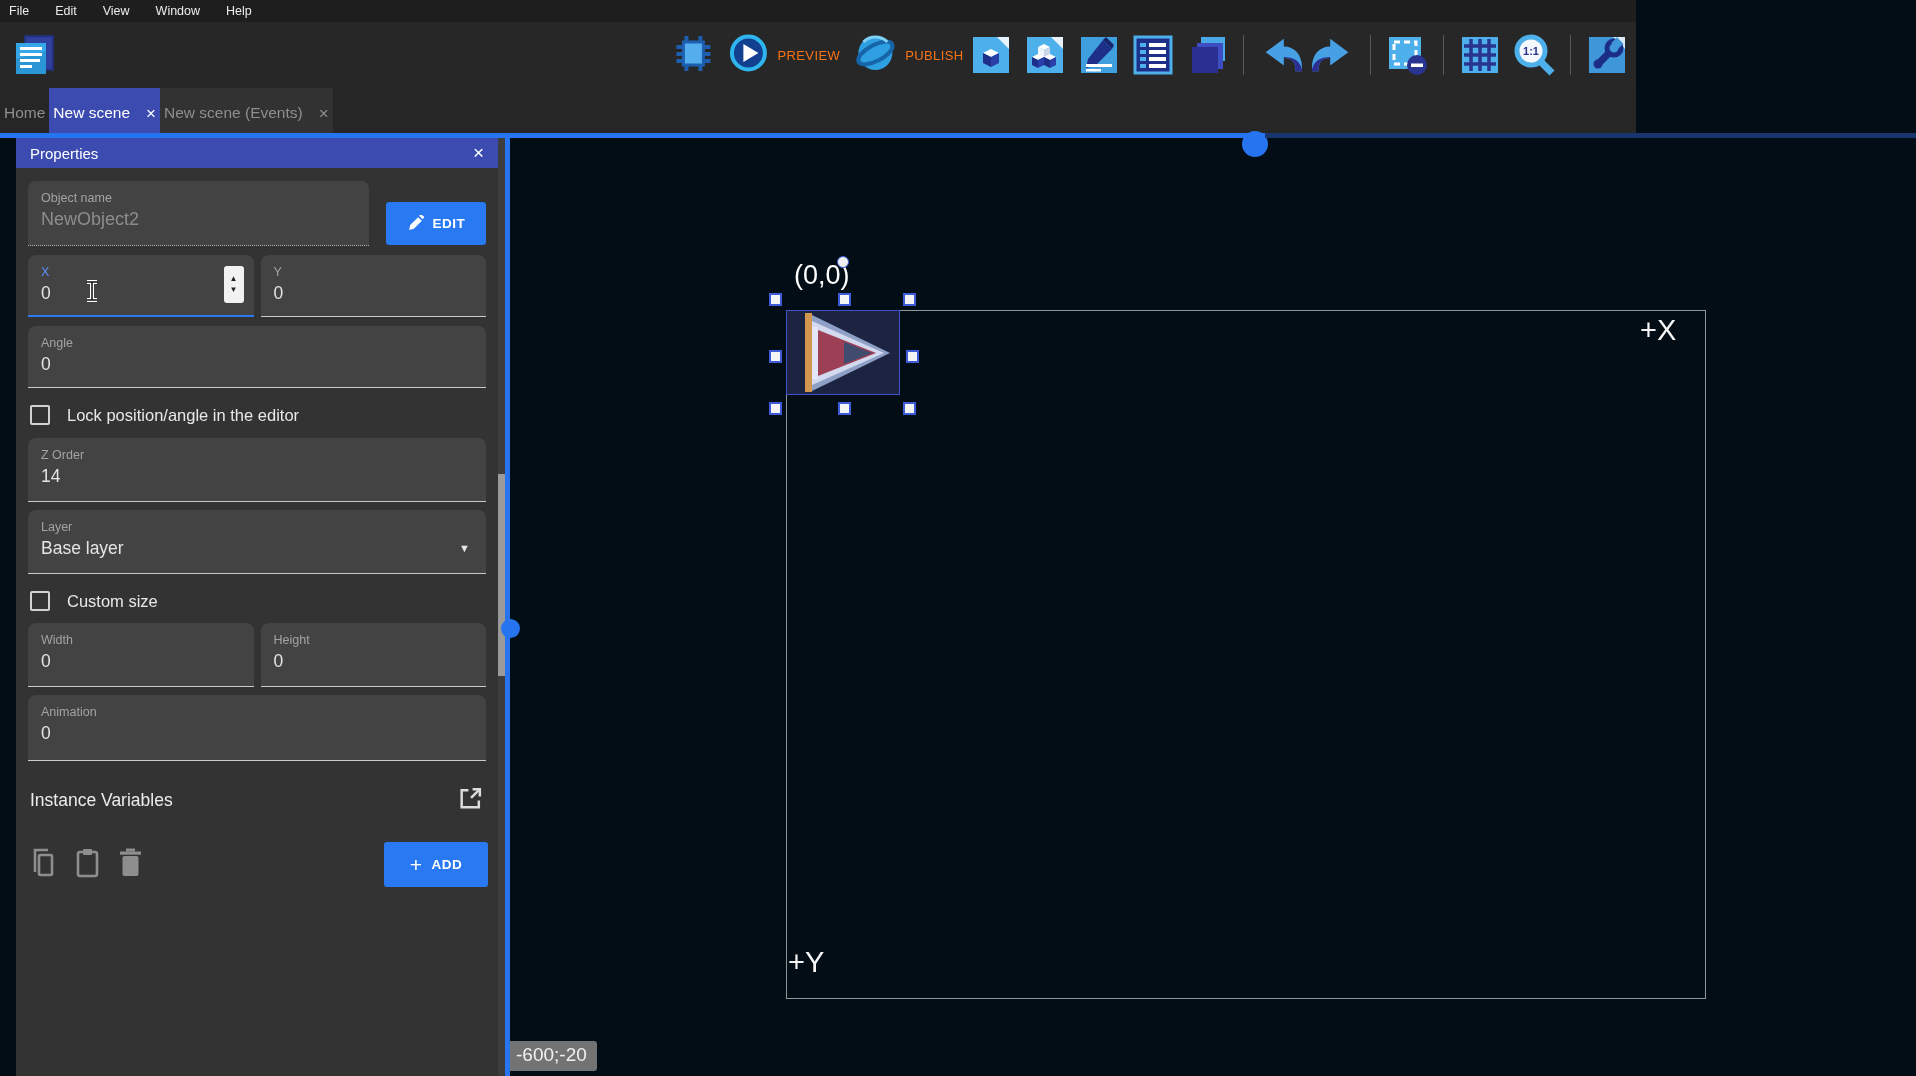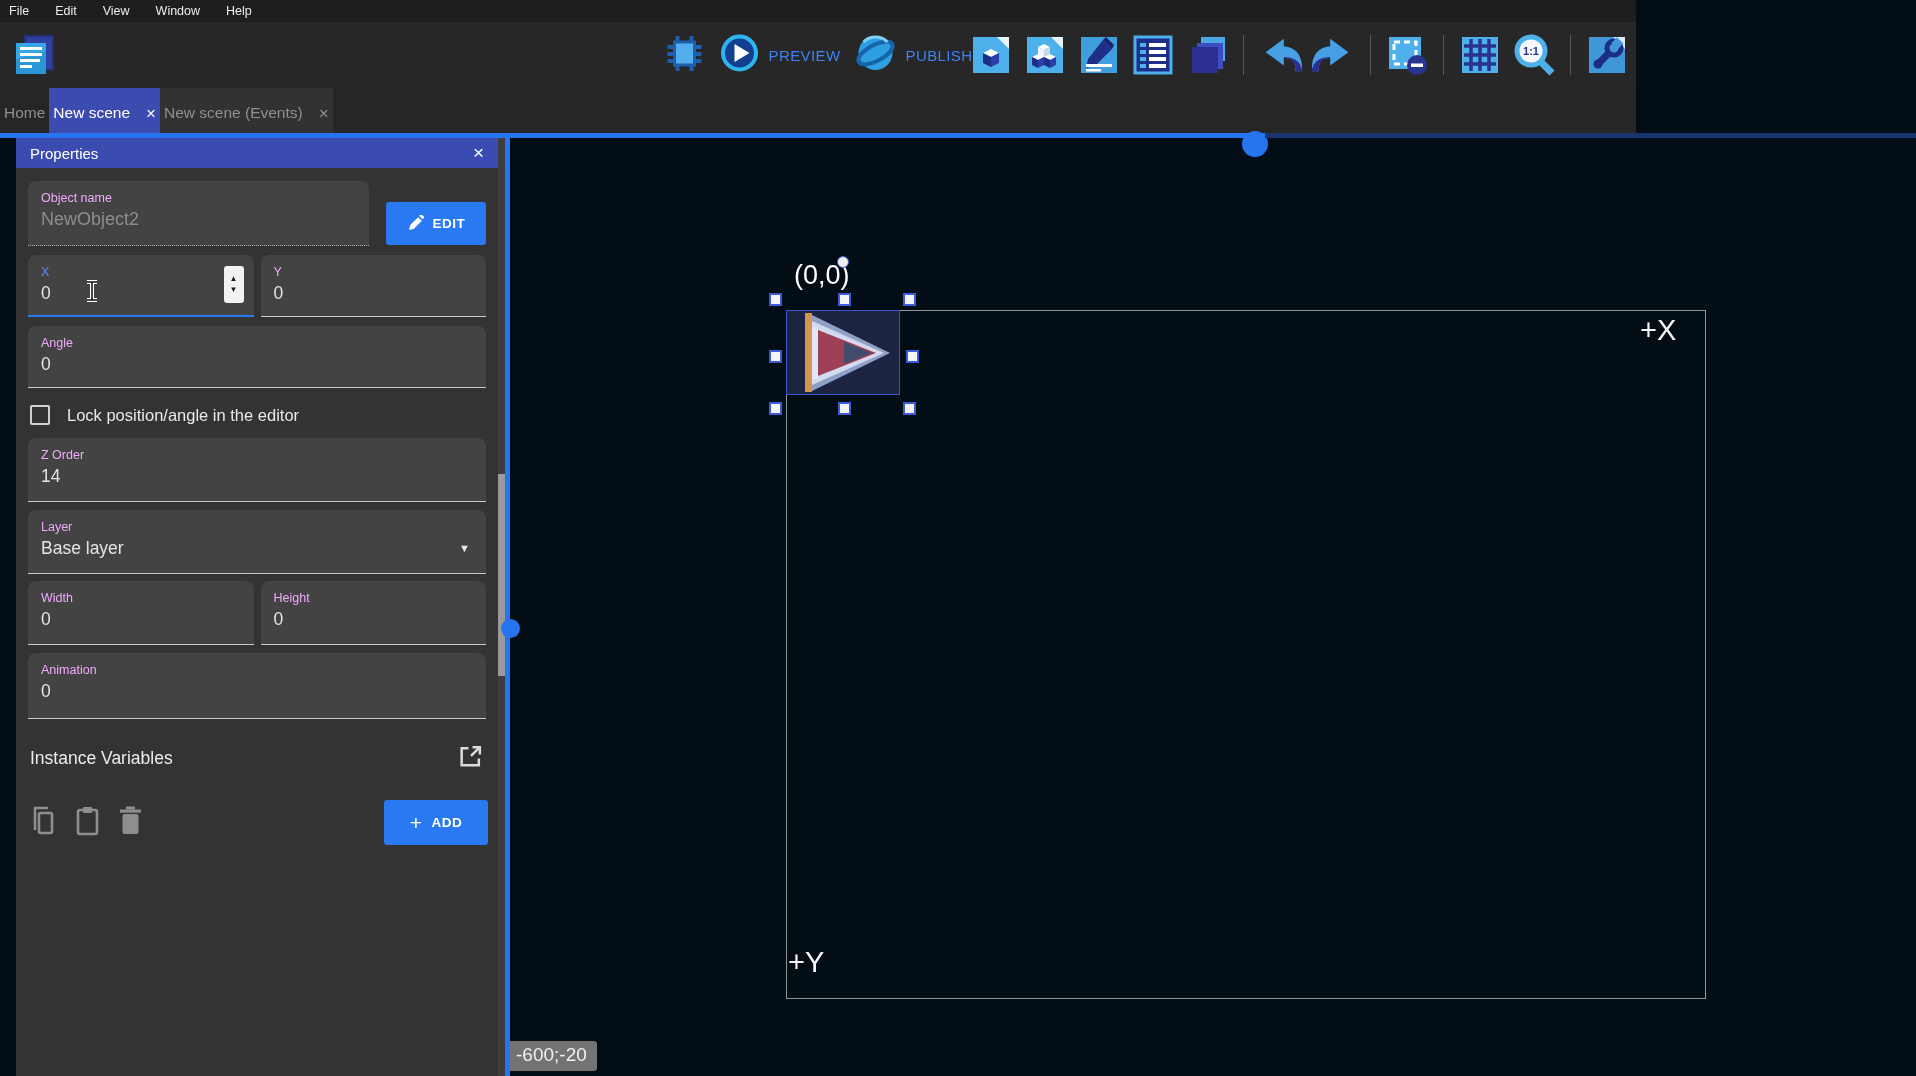--- a/index.html
+++ b/index.html
@@ -13,21 +13,21 @@
   .menubar span { color:#ececec; font-size:12.5px; padding:0 13px; cursor:default; }
   .menubar span:first-child { padding-left:9px; }
 
   
   .toolbar { position:absolute; left:0; top:22px; width:100%; height:66px; background:#272727;
              display:flex; align-items:center; z-index:10; }
   .logo { margin-left:10px; width:48px; height:48px; }
   .tb-center { position:absolute; left:50%; transform:translateX(-50%);
                display:flex; align-items:center; gap:14px; }
   .tb-btn { display:flex; align-items:center; gap:9px; cursor:pointer; }
-  .tb-label { color:#3b82f6; font-size:15px; letter-spacing:.4px; }
+  .tb-label { color:#f97316; font-size:13px; letter-spacing:.4px; }
   .tb-right { margin-left:auto; margin-right:6px; display:flex; align-items:center; gap:8px; }
   .tb-right .icon { width:46px; height:46px; display:flex; align-items:center; justify-content:center; }
   .tb-divider { width:1px; height:40px; background:#585858; margin:0 5px; }
 
   
   .tabbar { position:absolute; left:0; top:88px; width:100%; height:50px; background:#262626;
             display:flex; align-items:stretch; z-index:6; }
   .tab { display:flex; align-items:center; padding:0 4px; font-size:15.5px; color:#8f8f8f; gap:16px; }
   .tab.active { background:#3b4bb0; color:#ffffff; }
   .tab.events { background:#323232; }
@@ -43,21 +43,21 @@
   .main { position:absolute; left:16px; top:138px; width:1916px; height:938px; }
 
   
   .props { position:absolute; left:0; top:0; width:482px; height:100%; background:#333333; }
   .props-header { height:30px; background:#3b4bb0; color:#fff; display:flex; align-items:center;
                   justify-content:space-between; padding:0 14px; font-size:15px; }
   .props-header .x { font-size:19px; cursor:pointer; }
   .frow { display:flex; gap:7px; margin:9px 12px 0 12px; }
   .field { background:#434343; border-radius:8px 8px 0 0; border-bottom:1px solid #c9c9c9;
            padding:10px 13px 7px 13px; flex:1; position:relative; }
-  .field .lbl { font-size:12.5px; color:#f0abfc; margin-bottom:4px; }
+  .field .lbl { font-size:12.5px; color:#a3a3a3; margin-bottom:4px; }
   .field .val { font-size:17.5px; color:#e4e4e4; }
   .field.disabled { border-bottom:1px dotted #aaaaaa; }
   .field.disabled .val { color:#8d8d8d; font-size:18px; }
   .field.focused { border-bottom:2px solid #2979f2; padding-bottom:6px; }
   .field.focused .lbl { color:#5b8ff5; }
   .spinner { position:absolute; right:10px; top:11px; width:20px; height:37px; background:#f2f2f2;
              border-radius:3px; display:flex; flex-direction:column; align-items:center;
              justify-content:center; gap:3px; cursor:pointer; }
   .spinner span { font-size:8px; color:#1c1c1c; line-height:1; }
   .ibeam { position:absolute; left:56px; top:24px; }
@@ -367,20 +367,24 @@
       </div>
 
       <div class="frow" style="margin-top:8px;">
         <div class="field" style="height:64px;">
           <div class="lbl">Layer</div>
           <div class="val">Base layer</div>
           <span class="dd-arrow">▼</span>
         </div>
       </div>
 
+      <div class="cbrow">
+        <div class="cb"></div>
+        <span class="cblbl">Custom size</span>
+      </div>
 
       <div class="frow" style="margin-top:7px;">
         <div class="field" style="height:64px;">
           <div class="lbl">Width</div>
           <div class="val">0</div>
         </div>
         <div class="field" style="height:64px;">
           <div class="lbl">Height</div>
           <div class="val">0</div>
         </div>

